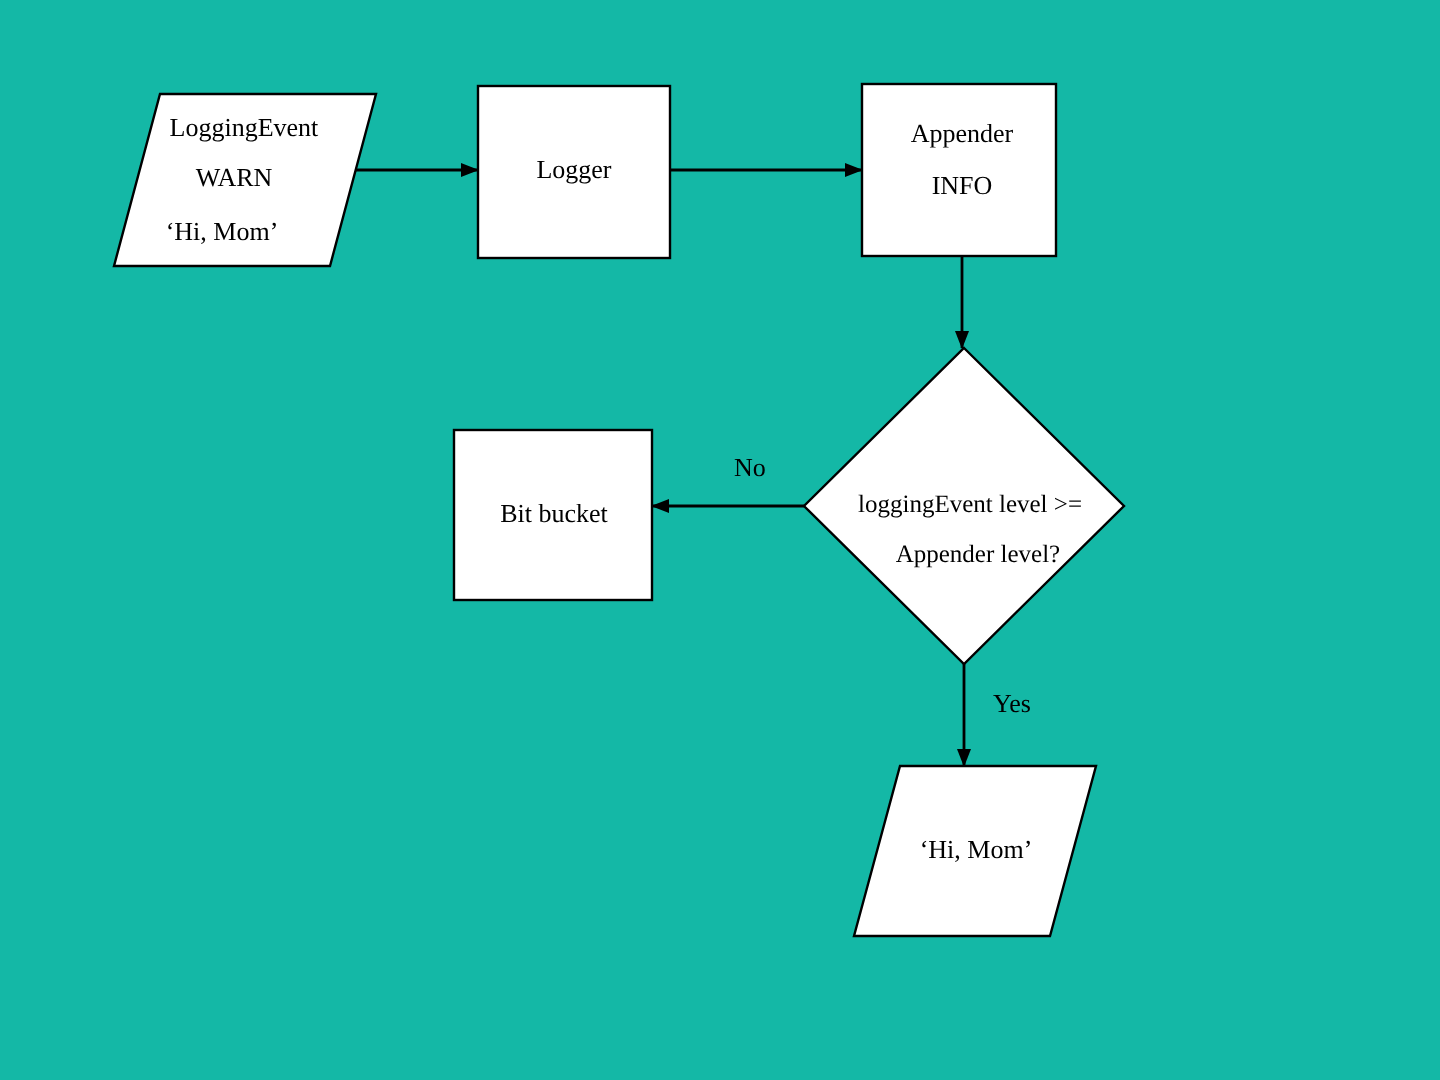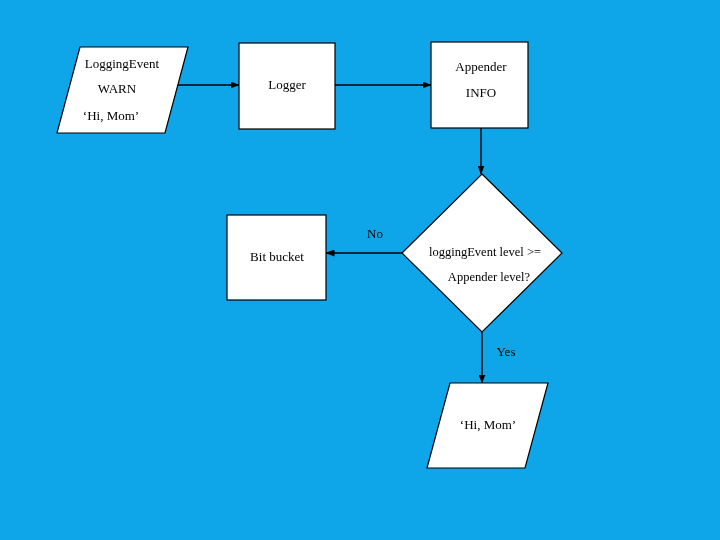--- a/index.html
+++ b/index.html
@@ -11,21 +11,21 @@
   body {
     width: 720px;
     height: 540px;
     overflow: hidden;
     font-family: "Liberation Serif", "DejaVu Serif", serif;
   }
   #canvas {
     position: relative;
     width: 720px;
     height: 540px;
-    background: #0ea5e9;
+    background: #14b8a6;
   }
   #flow-svg {
     position: absolute;
     left: 0;
     top: 0;
     width: 720px;
     height: 540px;
   }
   .shape-outline {
     fill: #ffffff;

